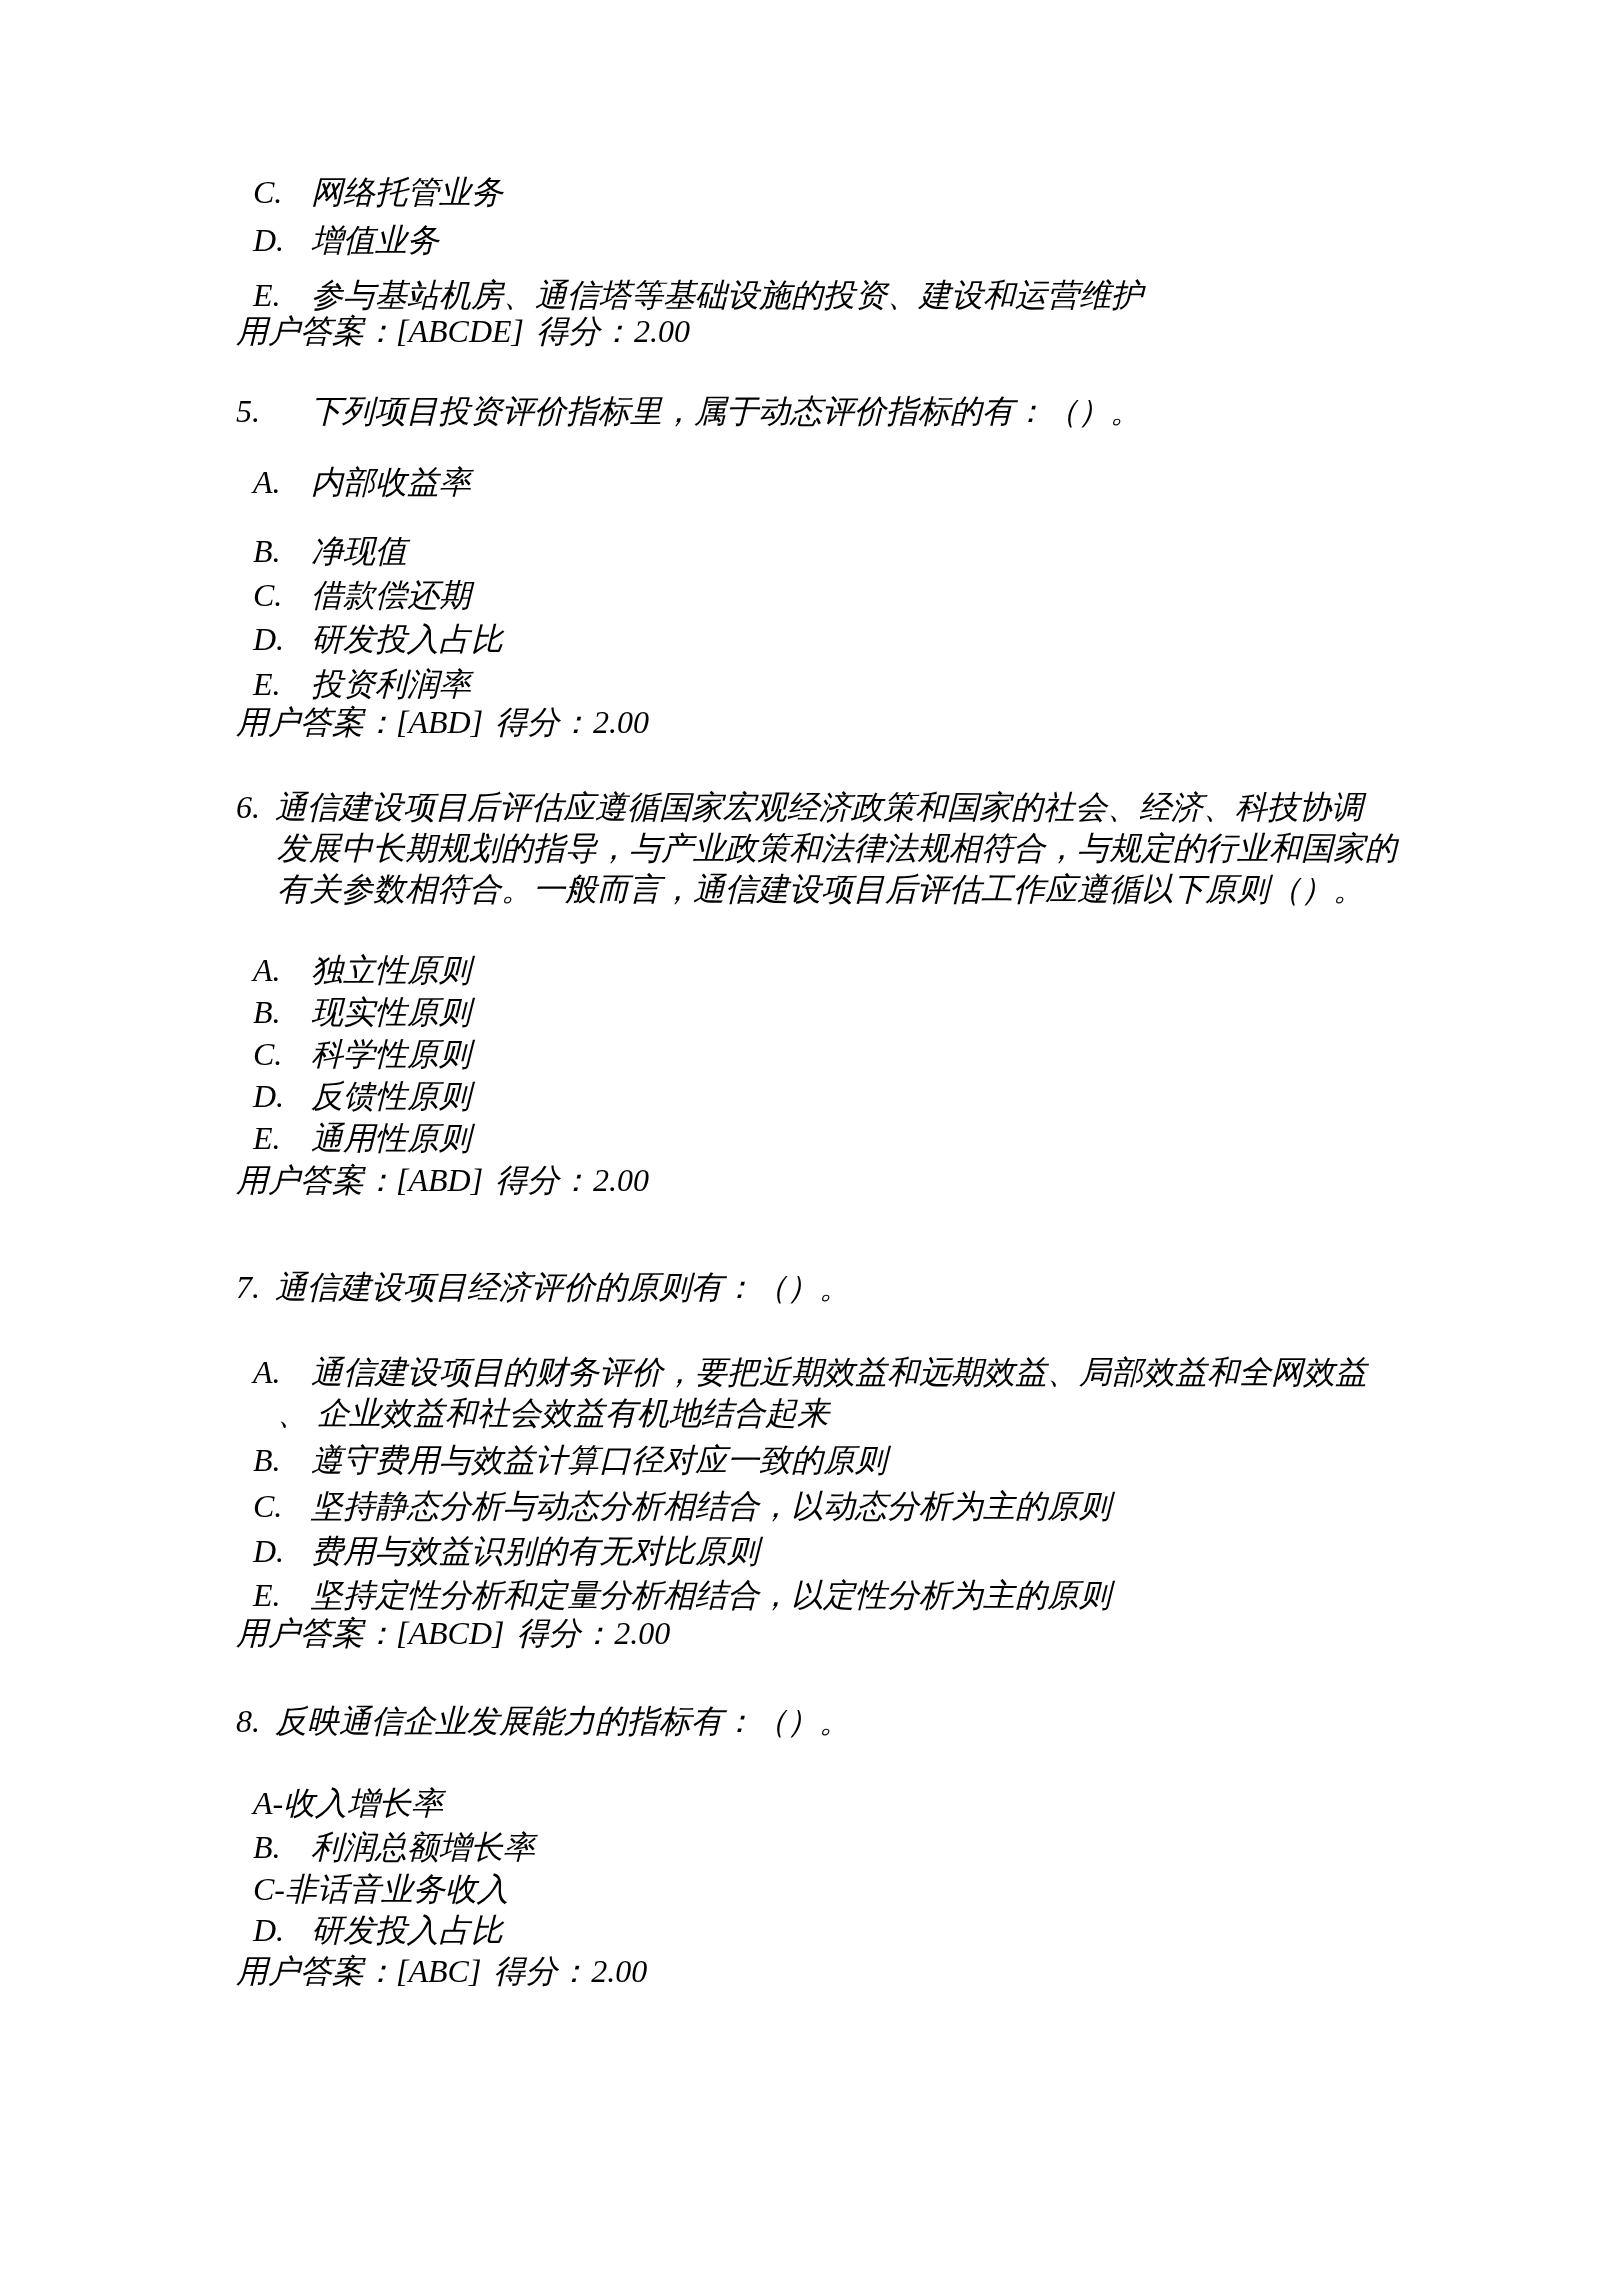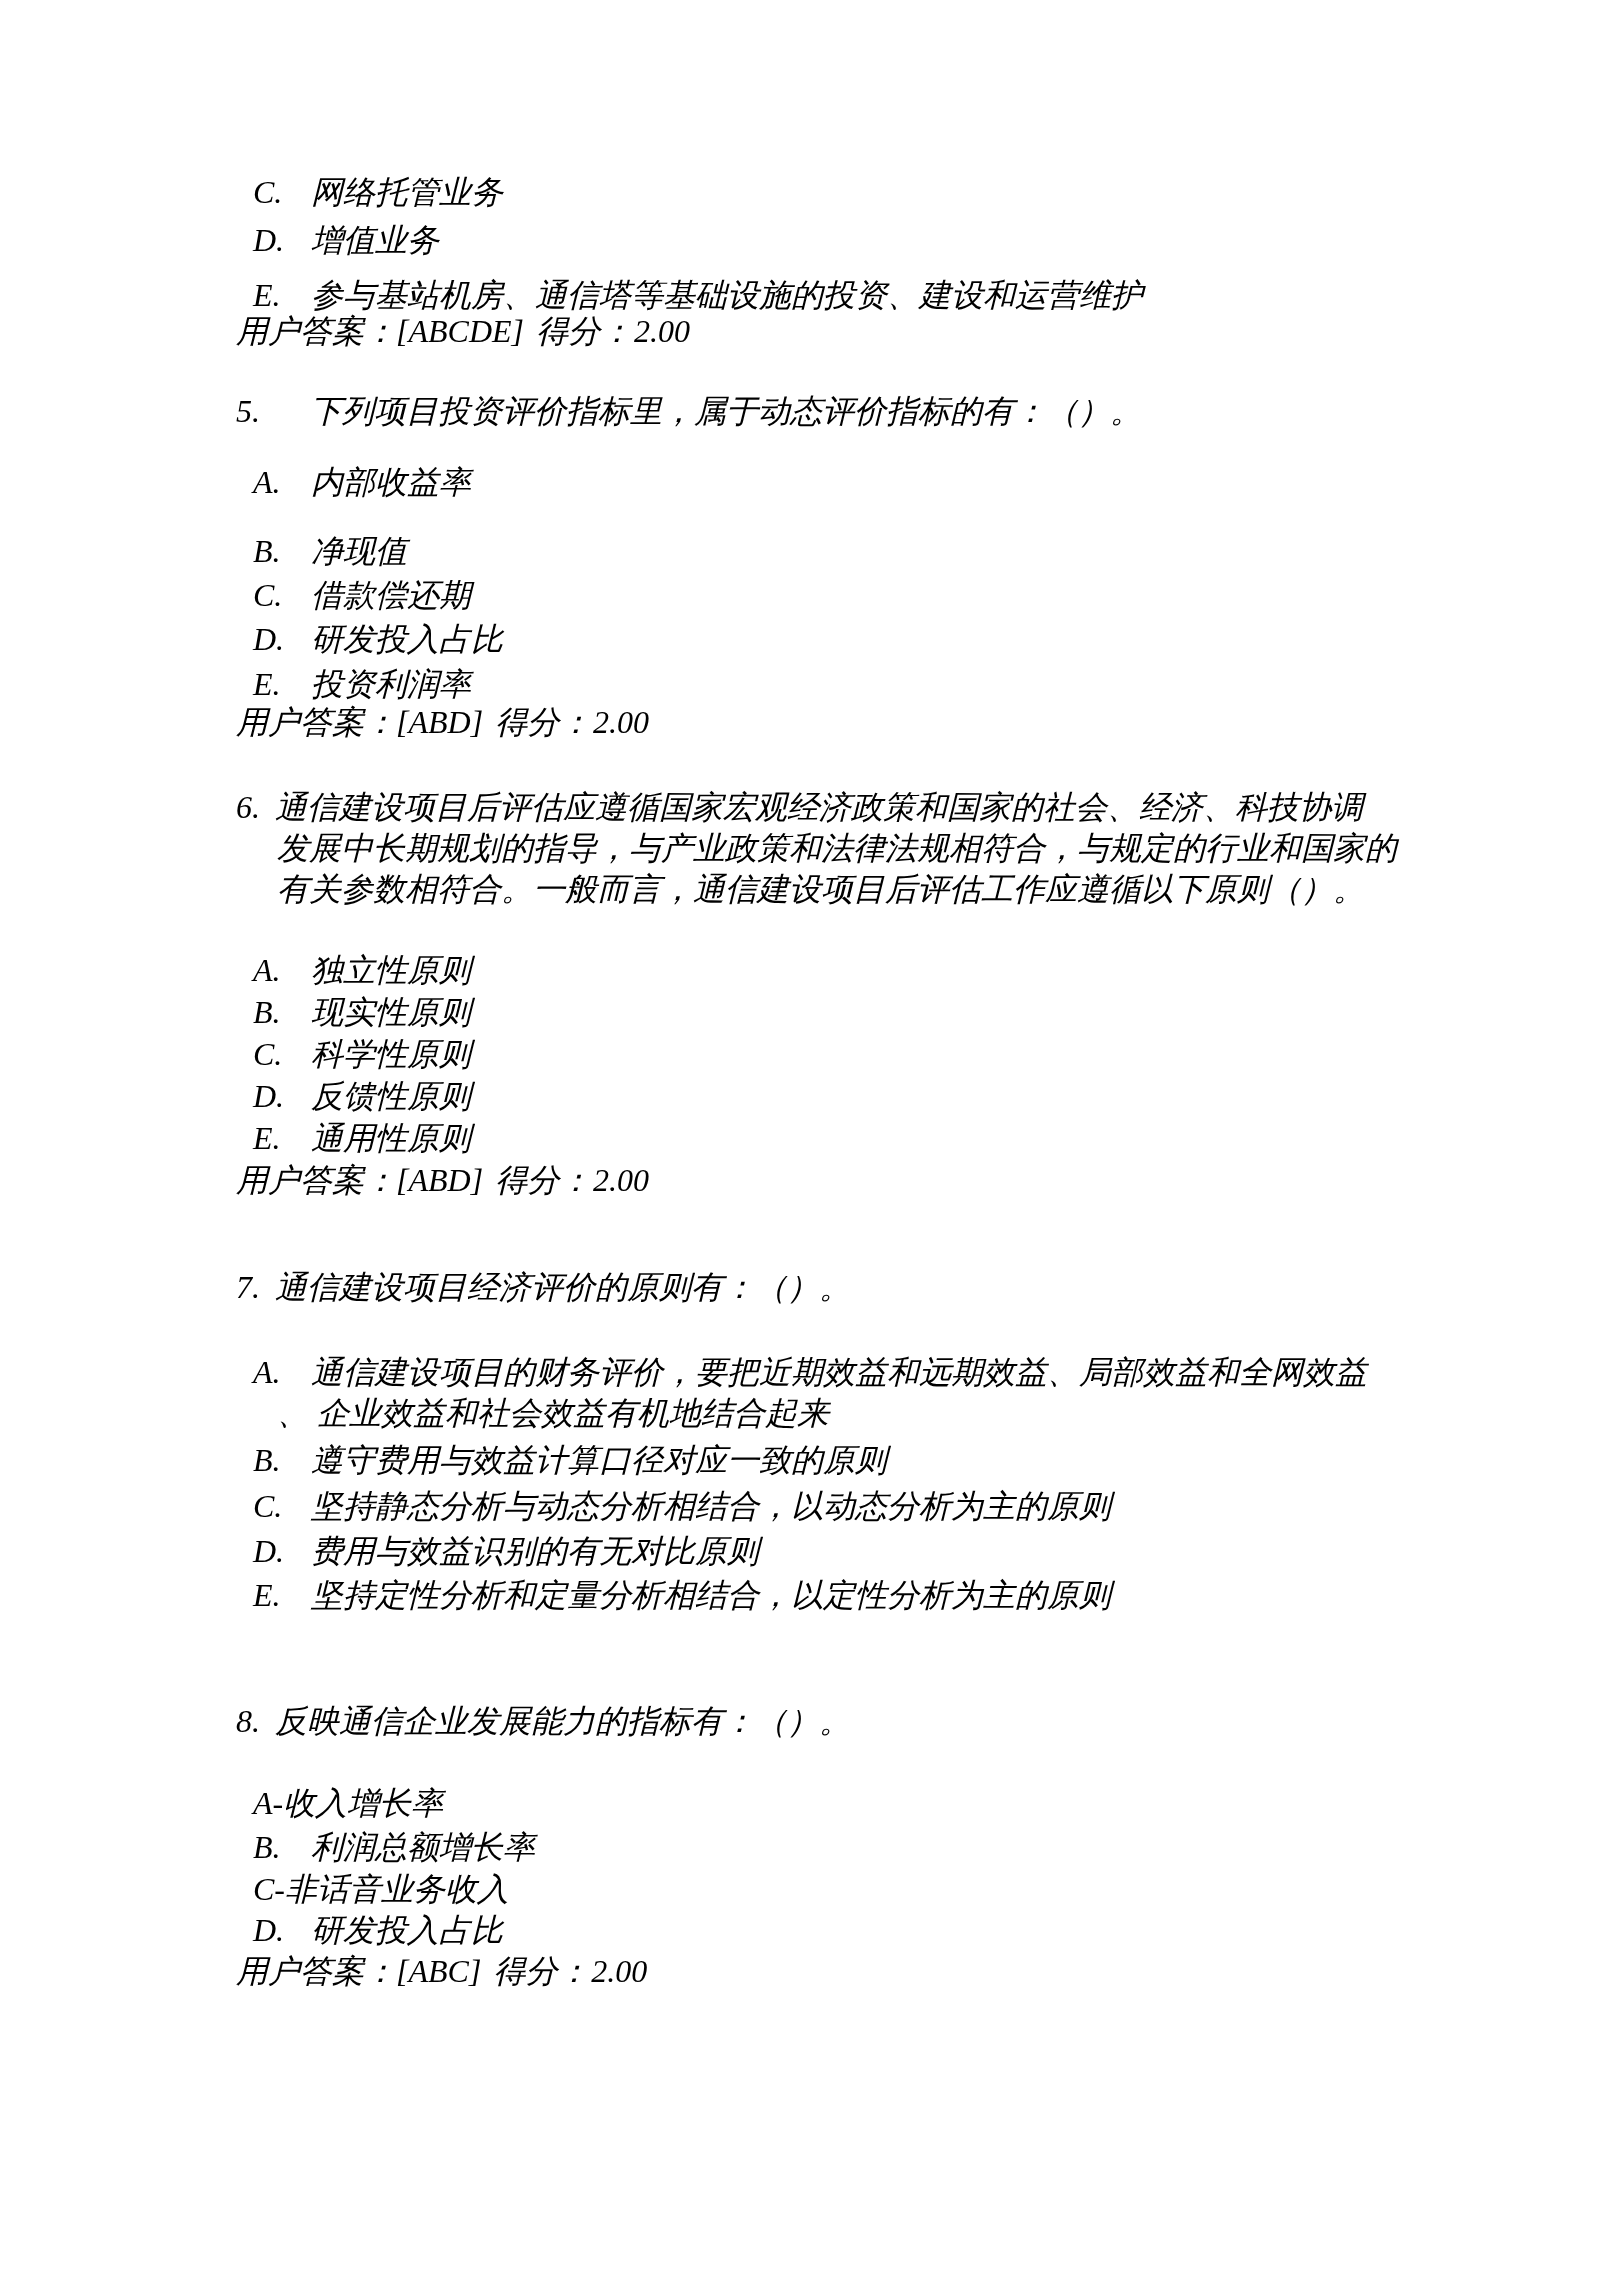--- a/index.html
+++ b/index.html
@@ -121,20 +121,23 @@
   </div>
   <div class="line opt" style="top:1488px">
     <span class="letter">C.</span><span>坚持静态分析与动态分析相结合，以动态分析为主的原则</span>
   </div>
   <div class="line opt" style="top:1533px">
     <span class="letter">D.</span><span>费用与效益识别的有无对比原则</span>
   </div>
   <div class="line opt" style="top:1577px">
     <span class="letter">E.</span><span>坚持定性分析和定量分析相结合，以定性分析为主的原则</span>
   </div>
+  <div class="line ans" style="top:1615px">
+    <span>用户答案：</span><span class="a-val">[ABCD]</span><span>得分：</span><span class="s-val">2.00</span>
+  </div>
 
   <div class="line stem" style="top:1703px">
     <span class="qnum">8.</span><span>反映通信企业发展能力的指标有：（）。</span>
   </div>
   <div class="line opt-flat" style="top:1785px">A-收入增长率</div>
   <div class="line opt" style="top:1829px">
     <span class="letter">B.</span><span>利润总额增长率</span>
   </div>
   <div class="line opt-flat" style="top:1871px">C-非话音业务收入</div>
   <div class="line opt" style="top:1912px">

